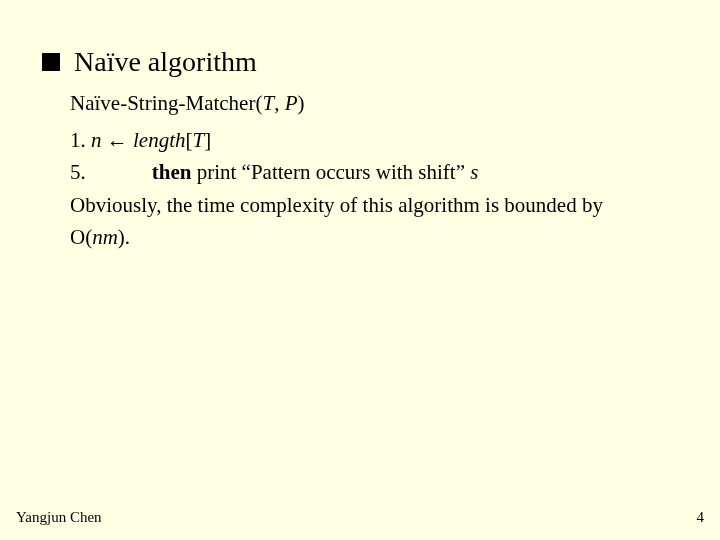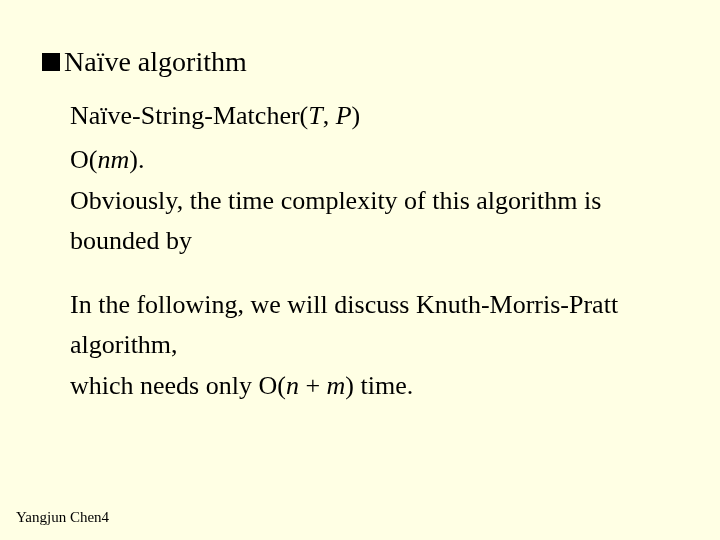--- a/index.html
+++ b/index.html
@@ -9,52 +9,53 @@
     font-family: "Times New Roman", Times, serif;
     color: #000;
     position: relative;
   }
   .slide {
     padding: 46px 42px 0 42px;
   }
   .title-row {
     display: flex;
     align-items: center;
-    gap: 4px;
-    margin-bottom: 18px;
+    gap: 14px;
+    margin-bottom: 9px;
   }
   .bullet-square {
     width: 18px;
     height: 18px;
     background: #000;
     flex-shrink: 0;
   }
   .title {
     font-size: 28px;
     font-weight: 400;
   }
   .body {
     padding-left: 28px;
-    font-size: 26px;
+    font-size: 21px;
     line-height: 1.55;
   }
   .proc-name {
     margin-bottom: 4px;
   }
   .italic { font-style: italic; }
   .bold { font-weight: bold; }
   .note {
     margin-top: 24px;
   }
   .footer {
     position: absolute;
     bottom: 14px;
     left: 16px;
     right: 16px;
     display: flex;
+    justify-content: space-between;
     font-size: 15px;
     color: #000;
   }
   .pagenum { color: #000; }
   .indent1 { padding-left: 38px; }
   .indent2 { padding-left: 66px; }
 </style>
 </head>
 <body>
 
@@ -64,36 +65,36 @@
     <div class="bullet-square"></div>
     <div class="title">Naïve algorithm</div>
   </div>
 
   <div class="body">
 
     <div class="proc-name">
       <span>Naïve-String-Matcher(</span><span class="italic">T</span><span>, </span><span class="italic">P</span><span>)</span>
     </div>
 
-
+    <div>
+      <span>1. </span><span class="italic">n</span><span> ← </span><span class="italic">length</span><span>[</span><span class="italic">T</span><span>]</span>
+    </div>
 
 
 
 
     <div>
+      <span>5.</span><span class="indent2"></span><span class="bold">then </span><span>print “Pattern occurs with shift” </span><span class="italic">s</span>
+    </div>
+
+    <div>Obviously, the time complexity of this algorithm is bounded by</div>
+    <div>
       <span>O(</span><span class="italic">nm</span><span>).</span>
     </div>
-    <div>Obviously, the time complexity of this algorithm is bounded by</div>
 
-    <div class="note">
-      <div>In the following, we will discuss Knuth-Morris-Pratt algorithm,</div>
-      <div>
-        <span>which needs only O(</span><span class="italic">n</span><span> + </span><span class="italic">m</span><span>) time.</span>
-      </div>
-    </div>
 
   </div>
 </div>
 
 <div class="footer">
   <span>Yangjun Chen</span>
   <span class="pagenum">4</span>
 </div>
 
 </body></html>

